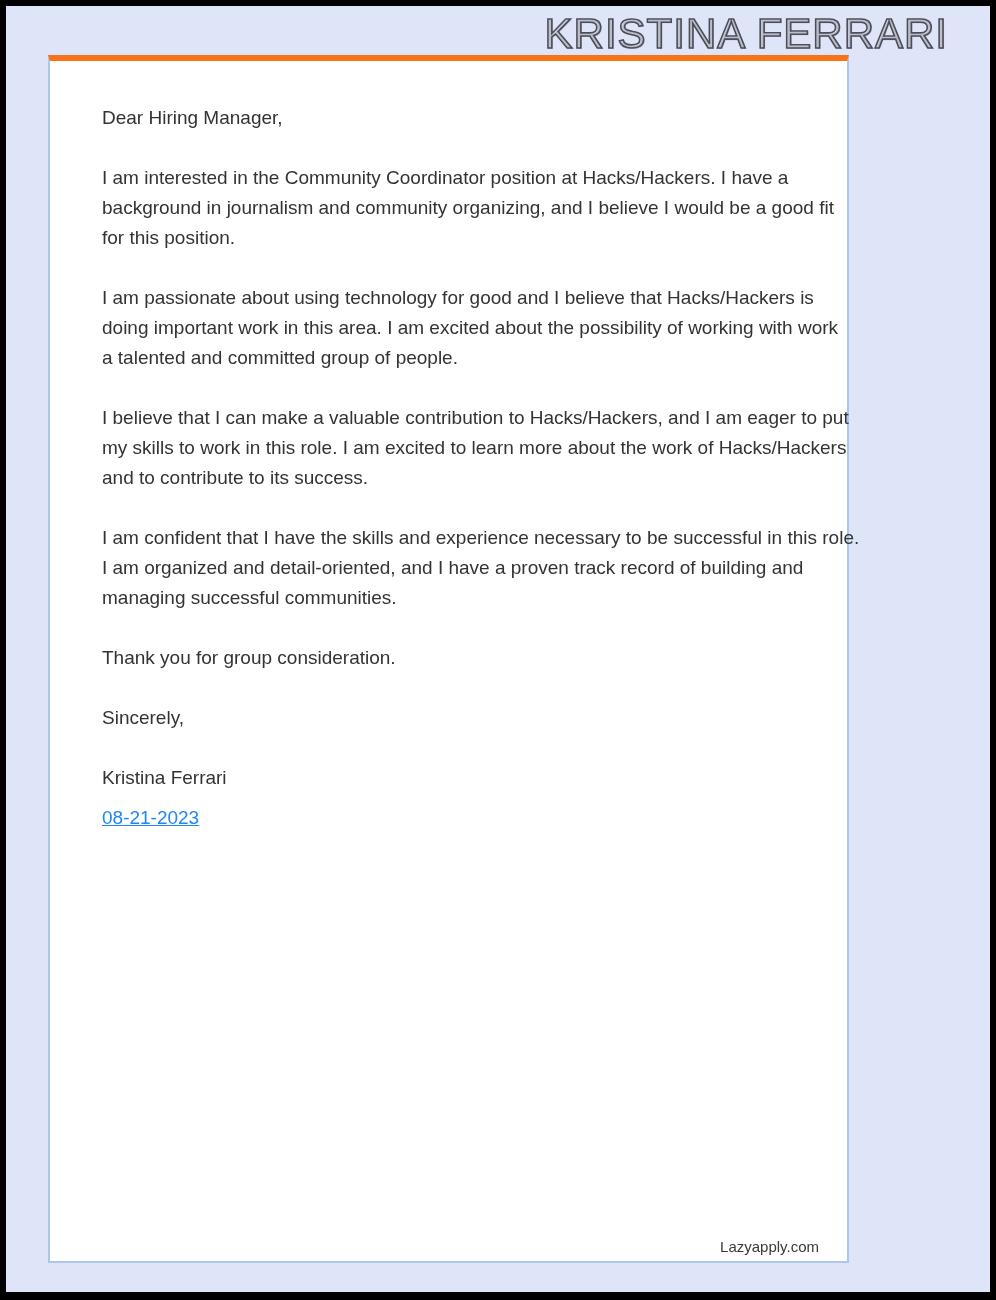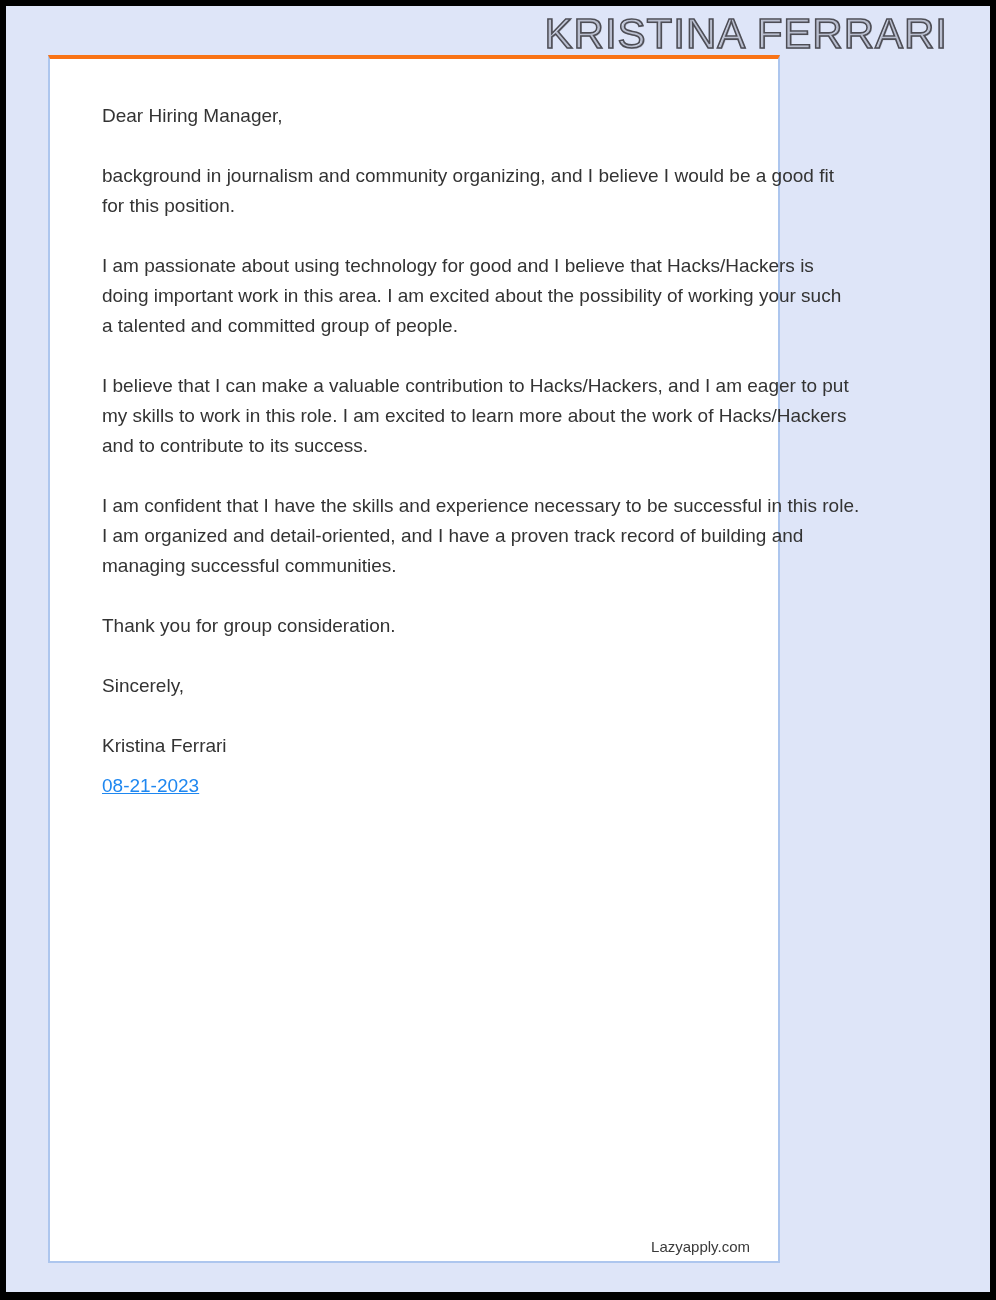--- a/index.html
+++ b/index.html
@@ -26,25 +26,25 @@
     letter-spacing: 1px;
     color: transparent;
     -webkit-text-stroke: 1.6px var(--header-outline, #4d4d55);
     text-shadow: 1px 1px 0 rgba(77,77,85,0.25);
     white-space: nowrap;
   }
   .page {
     position: absolute;
     left: 42px;
     top: 49px;
-    width: 732px;
+    width: 801px;
     height: 1208px;
     background: #fff;
     border: 2px solid var(--page-border, #adc6ee);
-    border-top: 4px solid #f97316;
+    border-top: 6px solid #f97316;
   }
   .letter {
     padding: 42px 36px 0 52px;
     font-size: 19px;
     line-height: 30px;
     color: var(--body-text, #333333);
   }
   .para { margin-bottom: 30px; }
   .para.small-gap { margin-bottom: 10px; }
   .line { white-space: nowrap; }
@@ -70,27 +70,28 @@
 
   <div class="page">
 
     <div class="letter">
 
       <div class="para">
         <div class="line">Dear Hiring Manager,</div>
       </div>
 
       <div class="para">
+        <div class="line">I am interested in the Community Coordinator position at Hacks/Hackers. I have a</div>
         <div class="line">background in journalism and community organizing, and I believe I would be a good fit</div>
         <div class="line">for this position.</div>
       </div>
 
       <div class="para">
         <div class="line">I am passionate about using technology for good and I believe that Hacks/Hackers is</div>
-        <div class="line">doing important work in this area. I am excited about the possibility of working your such</div>
+        <div class="line">doing important work in this area. I am excited about the possibility of working with work</div>
         <div class="line">a talented and committed group of people.</div>
       </div>
 
       <div class="para">
         <div class="line">I believe that I can make a valuable contribution to Hacks/Hackers, and I am eager to put</div>
         <div class="line">my skills to work in this role. I am excited to learn more about the work of Hacks/Hackers</div>
         <div class="line">and to contribute to its success.</div>
       </div>
 
       <div class="para">

